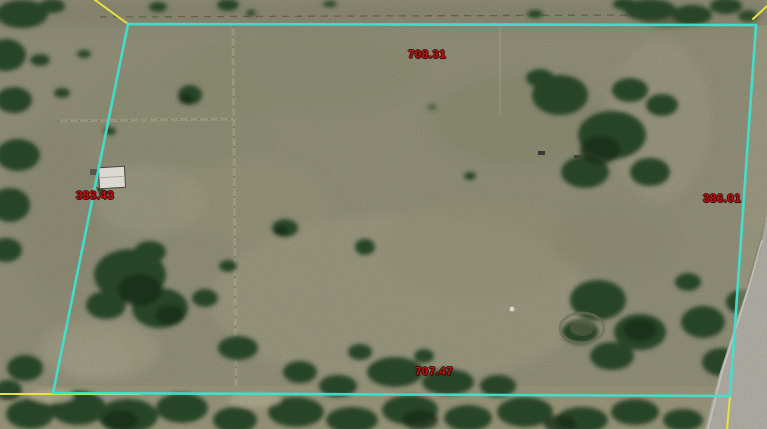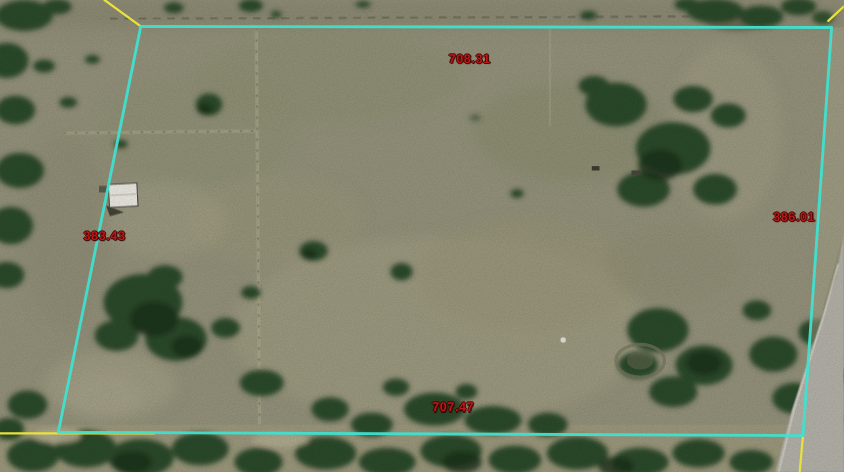--- a/index.html
+++ b/index.html
@@ -220,19 +220,19 @@
       <line x1="753" y1="19" x2="767" y2="6"></line>
       <line x1="0" y1="394" x2="140" y2="394"></line>
       <line x1="730" y1="396" x2="727" y2="429"></line>
     </g>
 
     <polygon points="128,24 756,25 730,396 53,393" fill="none" stroke-width="2.6" stroke-linejoin="round" opacity="0.95" stroke="#3fe0cf"></polygon>
   </svg>
 
   <div class="dim-label" style="left: 427px; top: 54px; color: rgb(192, 22, 22);">708.31</div>
 
-  <div class="dim-label" style="left: 412px; top: 371px; color: rgb(192, 22, 22);">707.47</div>
-
-  <div class="dim-label" style="left: 95px; top: 215px; color: rgb(192, 22, 22);">383.43</div>
+  <div class="dim-label" style="left: 434px; top: 371px; color: rgb(192, 22, 22);">707.47</div>
+
+  <div class="dim-label" style="left: 95px; top: 195px; color: rgb(192, 22, 22);">383.43</div>
 
   <div class="dim-label" style="left: 722px; top: 198px; color: rgb(192, 22, 22);">386.01</div>
 
 </div>
 
 </body></html>

